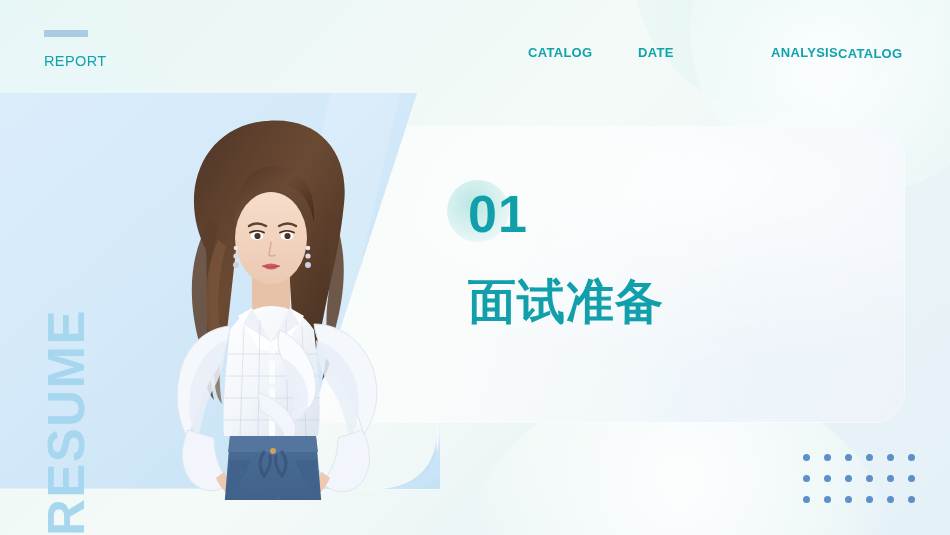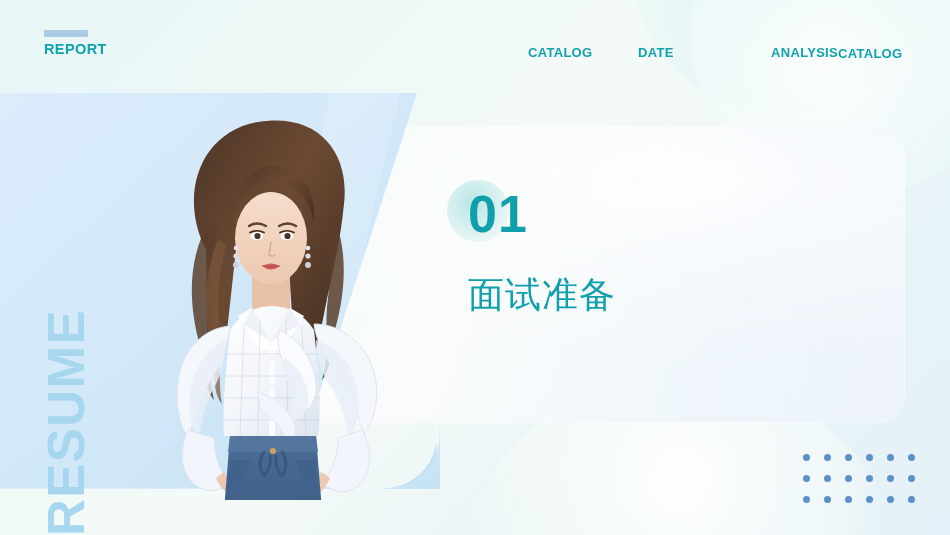--- a/index.html
+++ b/index.html
@@ -62,23 +62,23 @@
     left: 44px;
     top: 30px;
   }
   .brand-bar {
     width: 44px;
     height: 7px;
     background: #a9cbe3;
     border-radius: 1px;
   }
   .brand-title {
-    margin-top: 4px;
+    margin-top: 16px;
     font-size: 14.5px;
-    font-weight: bold;
+    font-weight: normal;
     letter-spacing: 0.4px;
     color: #12a2ad;
   }
   .nav {
     position: absolute;
     right: 46px;
     top: 45px;
     display: flex;
     align-items: flex-start;
     gap: 0px;
@@ -169,22 +169,22 @@
     font-size: 52px;
     font-weight: bold;
     color: #11a0ab;
     line-height: 1;
     letter-spacing: 1px;
   }
   .title-cn {
     position: absolute;
     left: 468px;
     top: 275px;
-    font-size: 36px;
-    font-weight: normal;
+    font-size: 48px;
+    font-weight: bold;
     color: #11a0ab;
     line-height: 1.12;
     letter-spacing: 1px;
   }
 
   
   .dotgrid {
     position: absolute;
     left: 803px;
     top: 454px;

